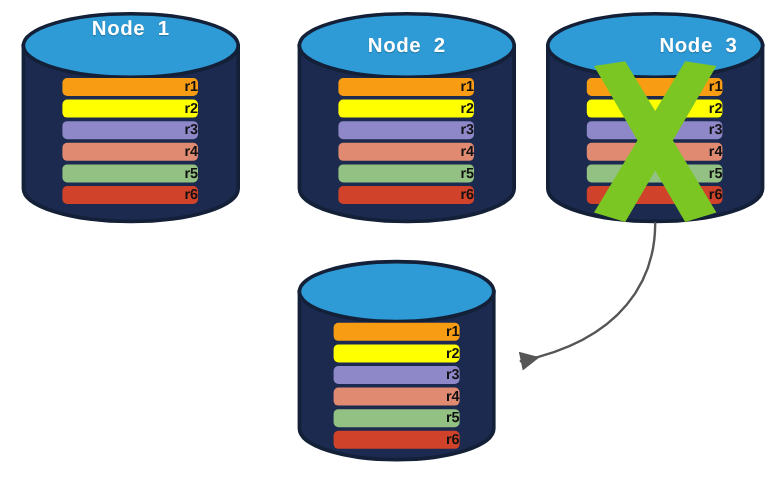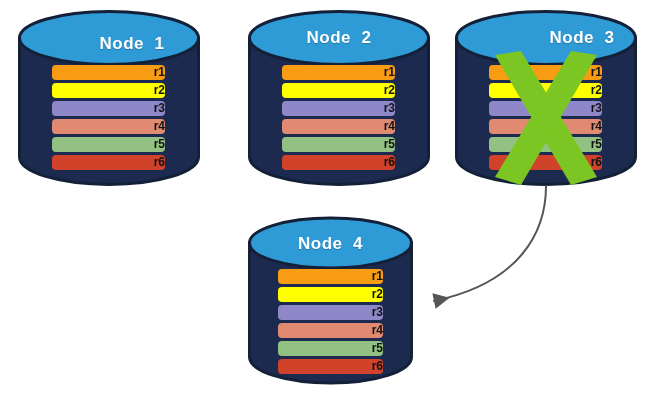--- a/index.html
+++ b/index.html
@@ -72,21 +72,21 @@
 </head>
 <body>
 
 <div id="canvas" style="background: rgb(255, 255, 255);">
 
   <div class="node" id="node-1-el" style="left:18px; top:9px; width:182px; height:177px;">
     <svg class="node-svg" width="182" height="177" viewBox="0 0 182 177">
       <path d="M1.5,29 L1.5,148 A 89.5,27.5 0 0 0 180.5,148 L180.5,29 Z" fill="#1b2a4e" stroke="#132038" stroke-width="3"></path>
       <ellipse cx="91" cy="29" rx="89.5" ry="26.5" fill="#2e9bd6" stroke="#132038" stroke-width="3"></ellipse>
     </svg>
-    <div class="node-title" style="top: 25px; color: rgb(255, 255, 255); padding-left: 23px;">Node  1</div>
+    <div class="node-title" style="top: 5px; color: rgb(255, 255, 255);">Node  1</div>
     <div class="rows">
       <div class="row-bar" style="left: 34px; top: 56px; width: 113px; background: rgb(248, 156, 19);">r1</div>
       <div class="row-bar" style="left: 34px; top: 74px; width: 113px; background: rgb(255, 255, 0);">r2</div>
       <div class="row-bar" style="left: 34px; top: 92px; width: 113px; background: rgb(142, 135, 200);">r3</div>
       <div class="row-bar" style="left: 34px; top: 110px; width: 113px; background: rgb(224, 138, 114);">r4</div>
       <div class="row-bar" style="left: 34px; top: 128px; width: 113px; background: rgb(147, 193, 131);">r5</div>
       <div class="row-bar" style="left: 34px; top: 146px; width: 113px; background: rgb(208, 67, 42);">r6</div>
     </div>
   </div>
 
@@ -127,21 +127,20 @@
         <polygon points="106,6 80,2 4,128 30,136" fill="#7cc623"></polygon>
       </g>
     </svg>
   </div>
 
   <div class="node" id="node-4-el" style="left:248px; top:216px; width:165px; height:169px;">
     <svg class="node-svg" width="165" height="169" viewBox="0 0 165 169">
       <path d="M1.5,27 L1.5,141 A 81,26 0 0 0 163.5,141 L163.5,27 Z" fill="#1b2a4e" stroke="#132038" stroke-width="3"></path>
       <ellipse cx="82.5" cy="27" rx="81" ry="25" fill="#2e9bd6" stroke="#132038" stroke-width="3"></ellipse>
     </svg>
-    <div class="node-title" style="top: 18px; color: rgb(255, 255, 255);">Node  4</div>
     <div class="rows">
       <div class="row-bar" style="left: 30px; top: 53px; width: 105px; background: rgb(248, 156, 19);">r1</div>
       <div class="row-bar" style="left: 30px; top: 71px; width: 105px; background: rgb(255, 255, 0);">r2</div>
       <div class="row-bar" style="left: 30px; top: 89px; width: 105px; background: rgb(142, 135, 200);">r3</div>
       <div class="row-bar" style="left: 30px; top: 107px; width: 105px; background: rgb(224, 138, 114);">r4</div>
       <div class="row-bar" style="left: 30px; top: 125px; width: 105px; background: rgb(147, 193, 131);">r5</div>
       <div class="row-bar" style="left: 30px; top: 143px; width: 105px; background: rgb(208, 67, 42);">r6</div>
     </div>
   </div>
 

